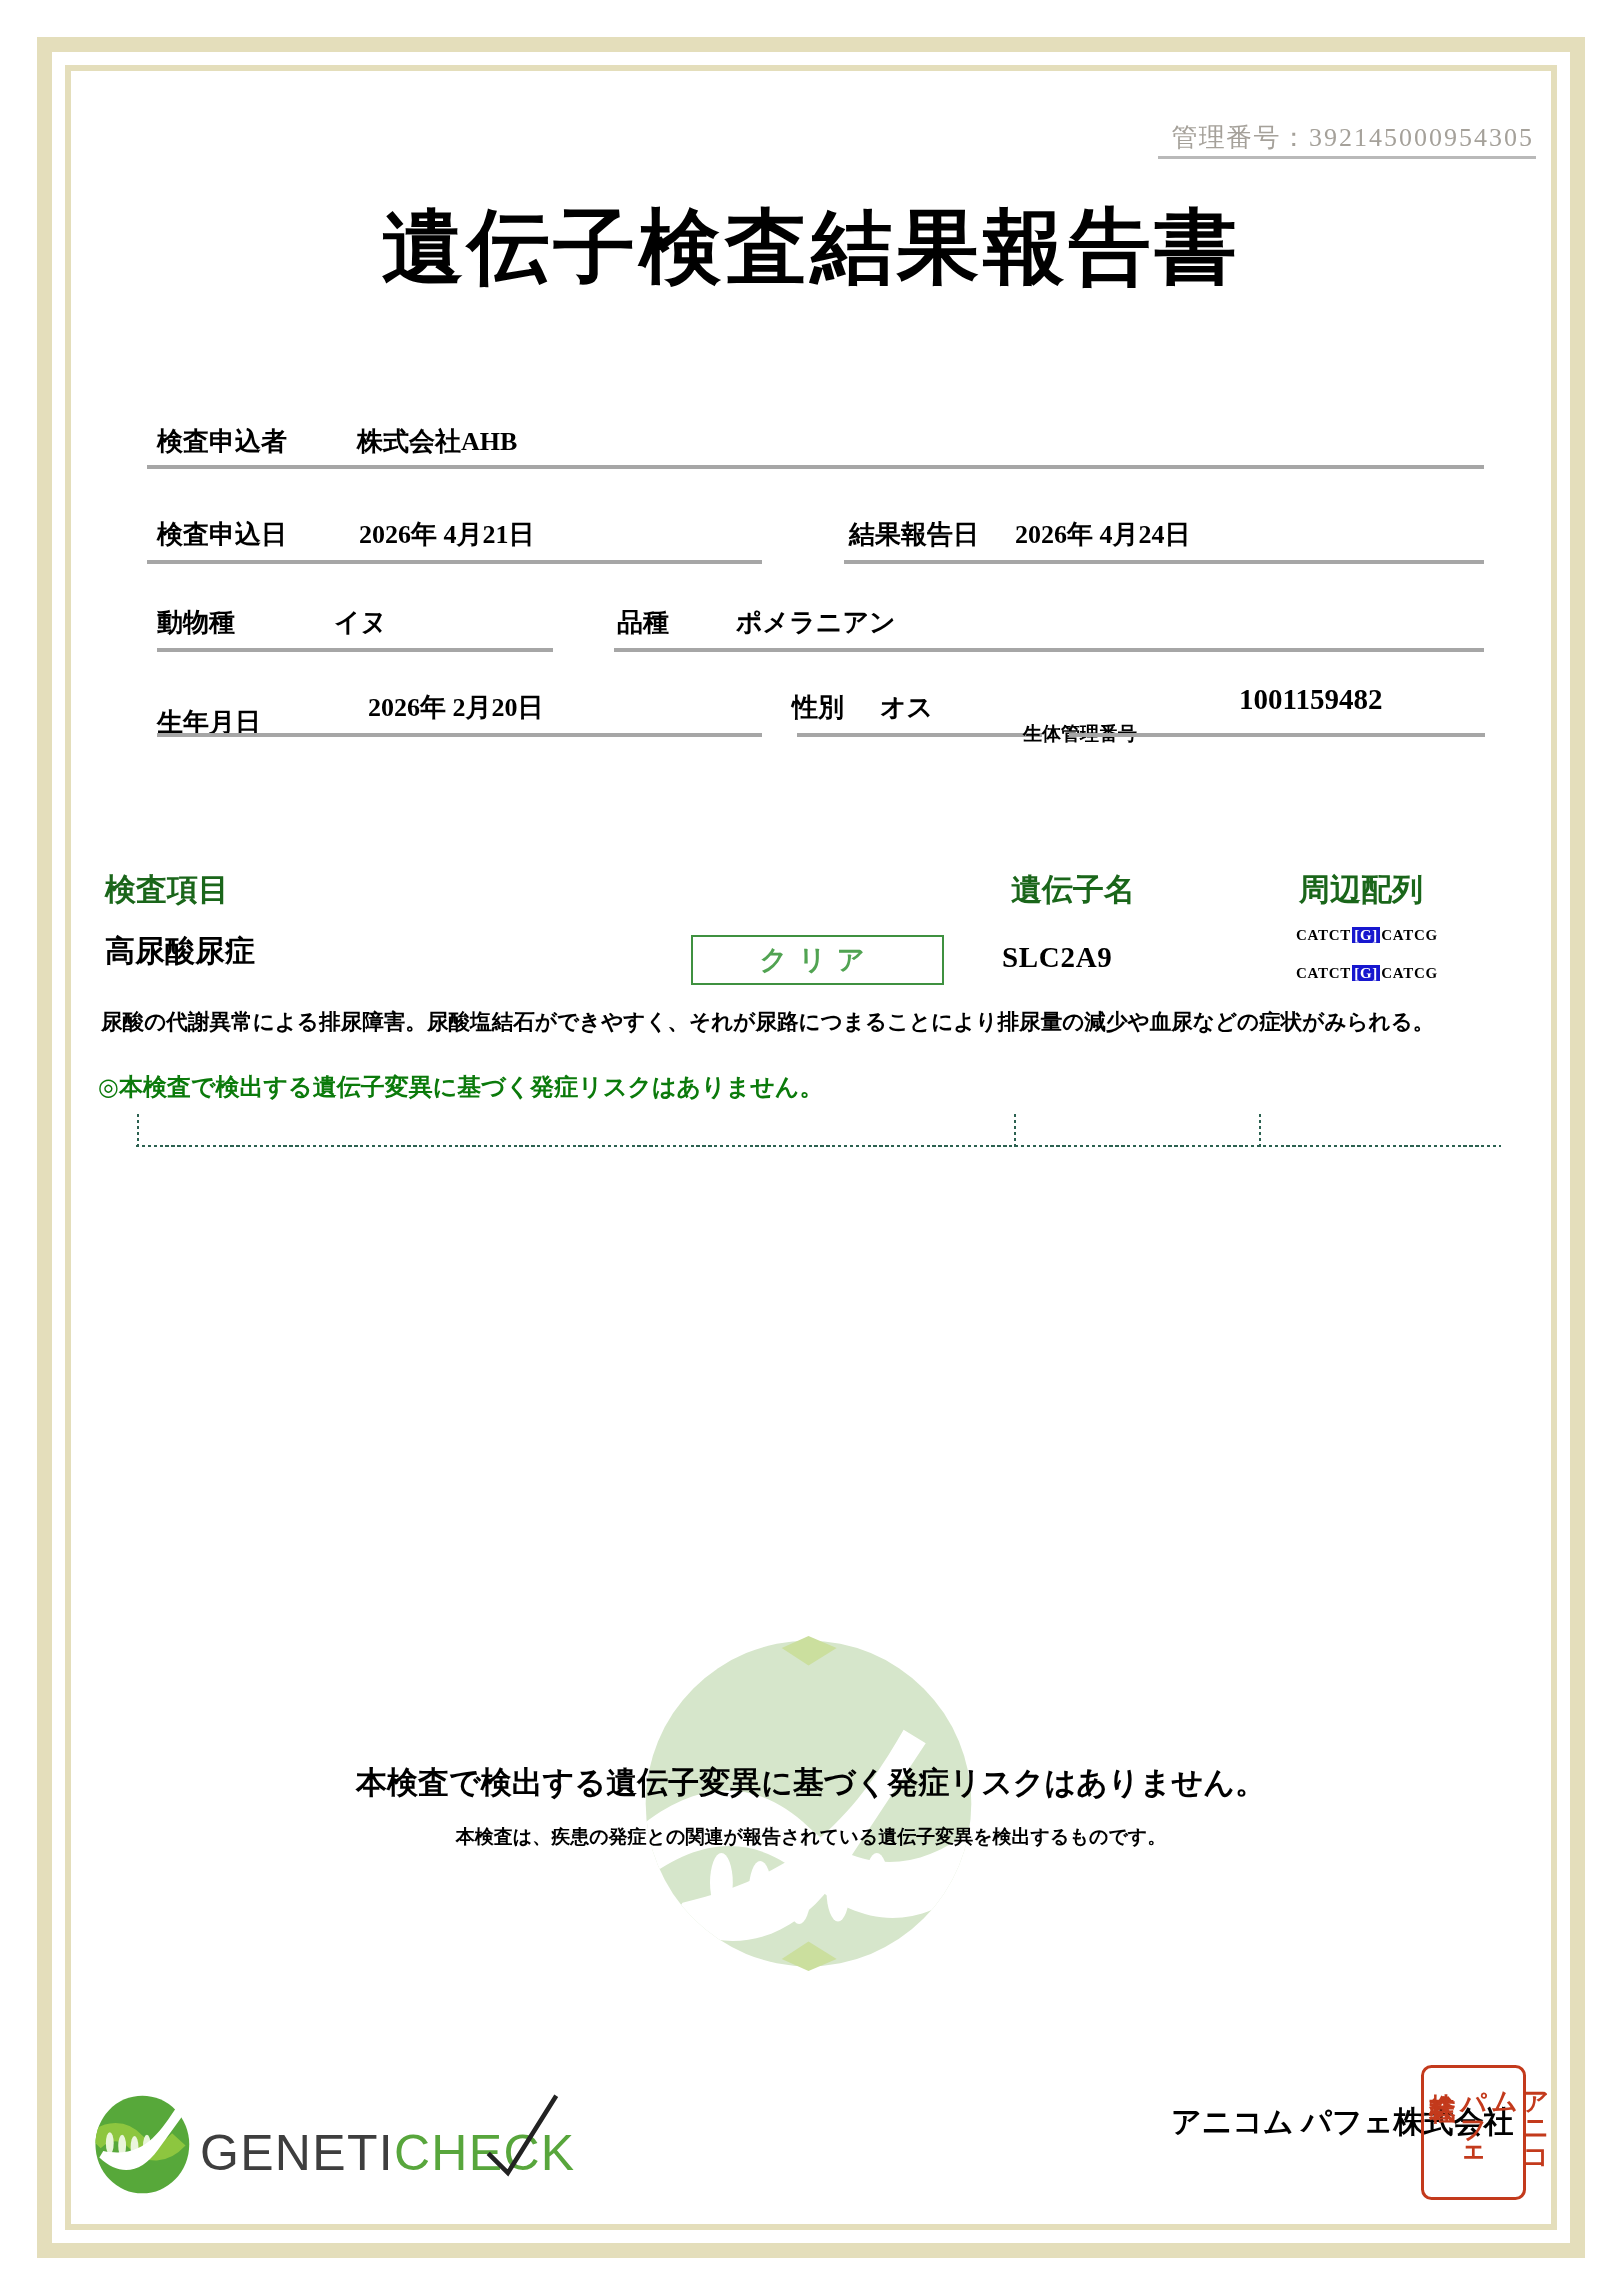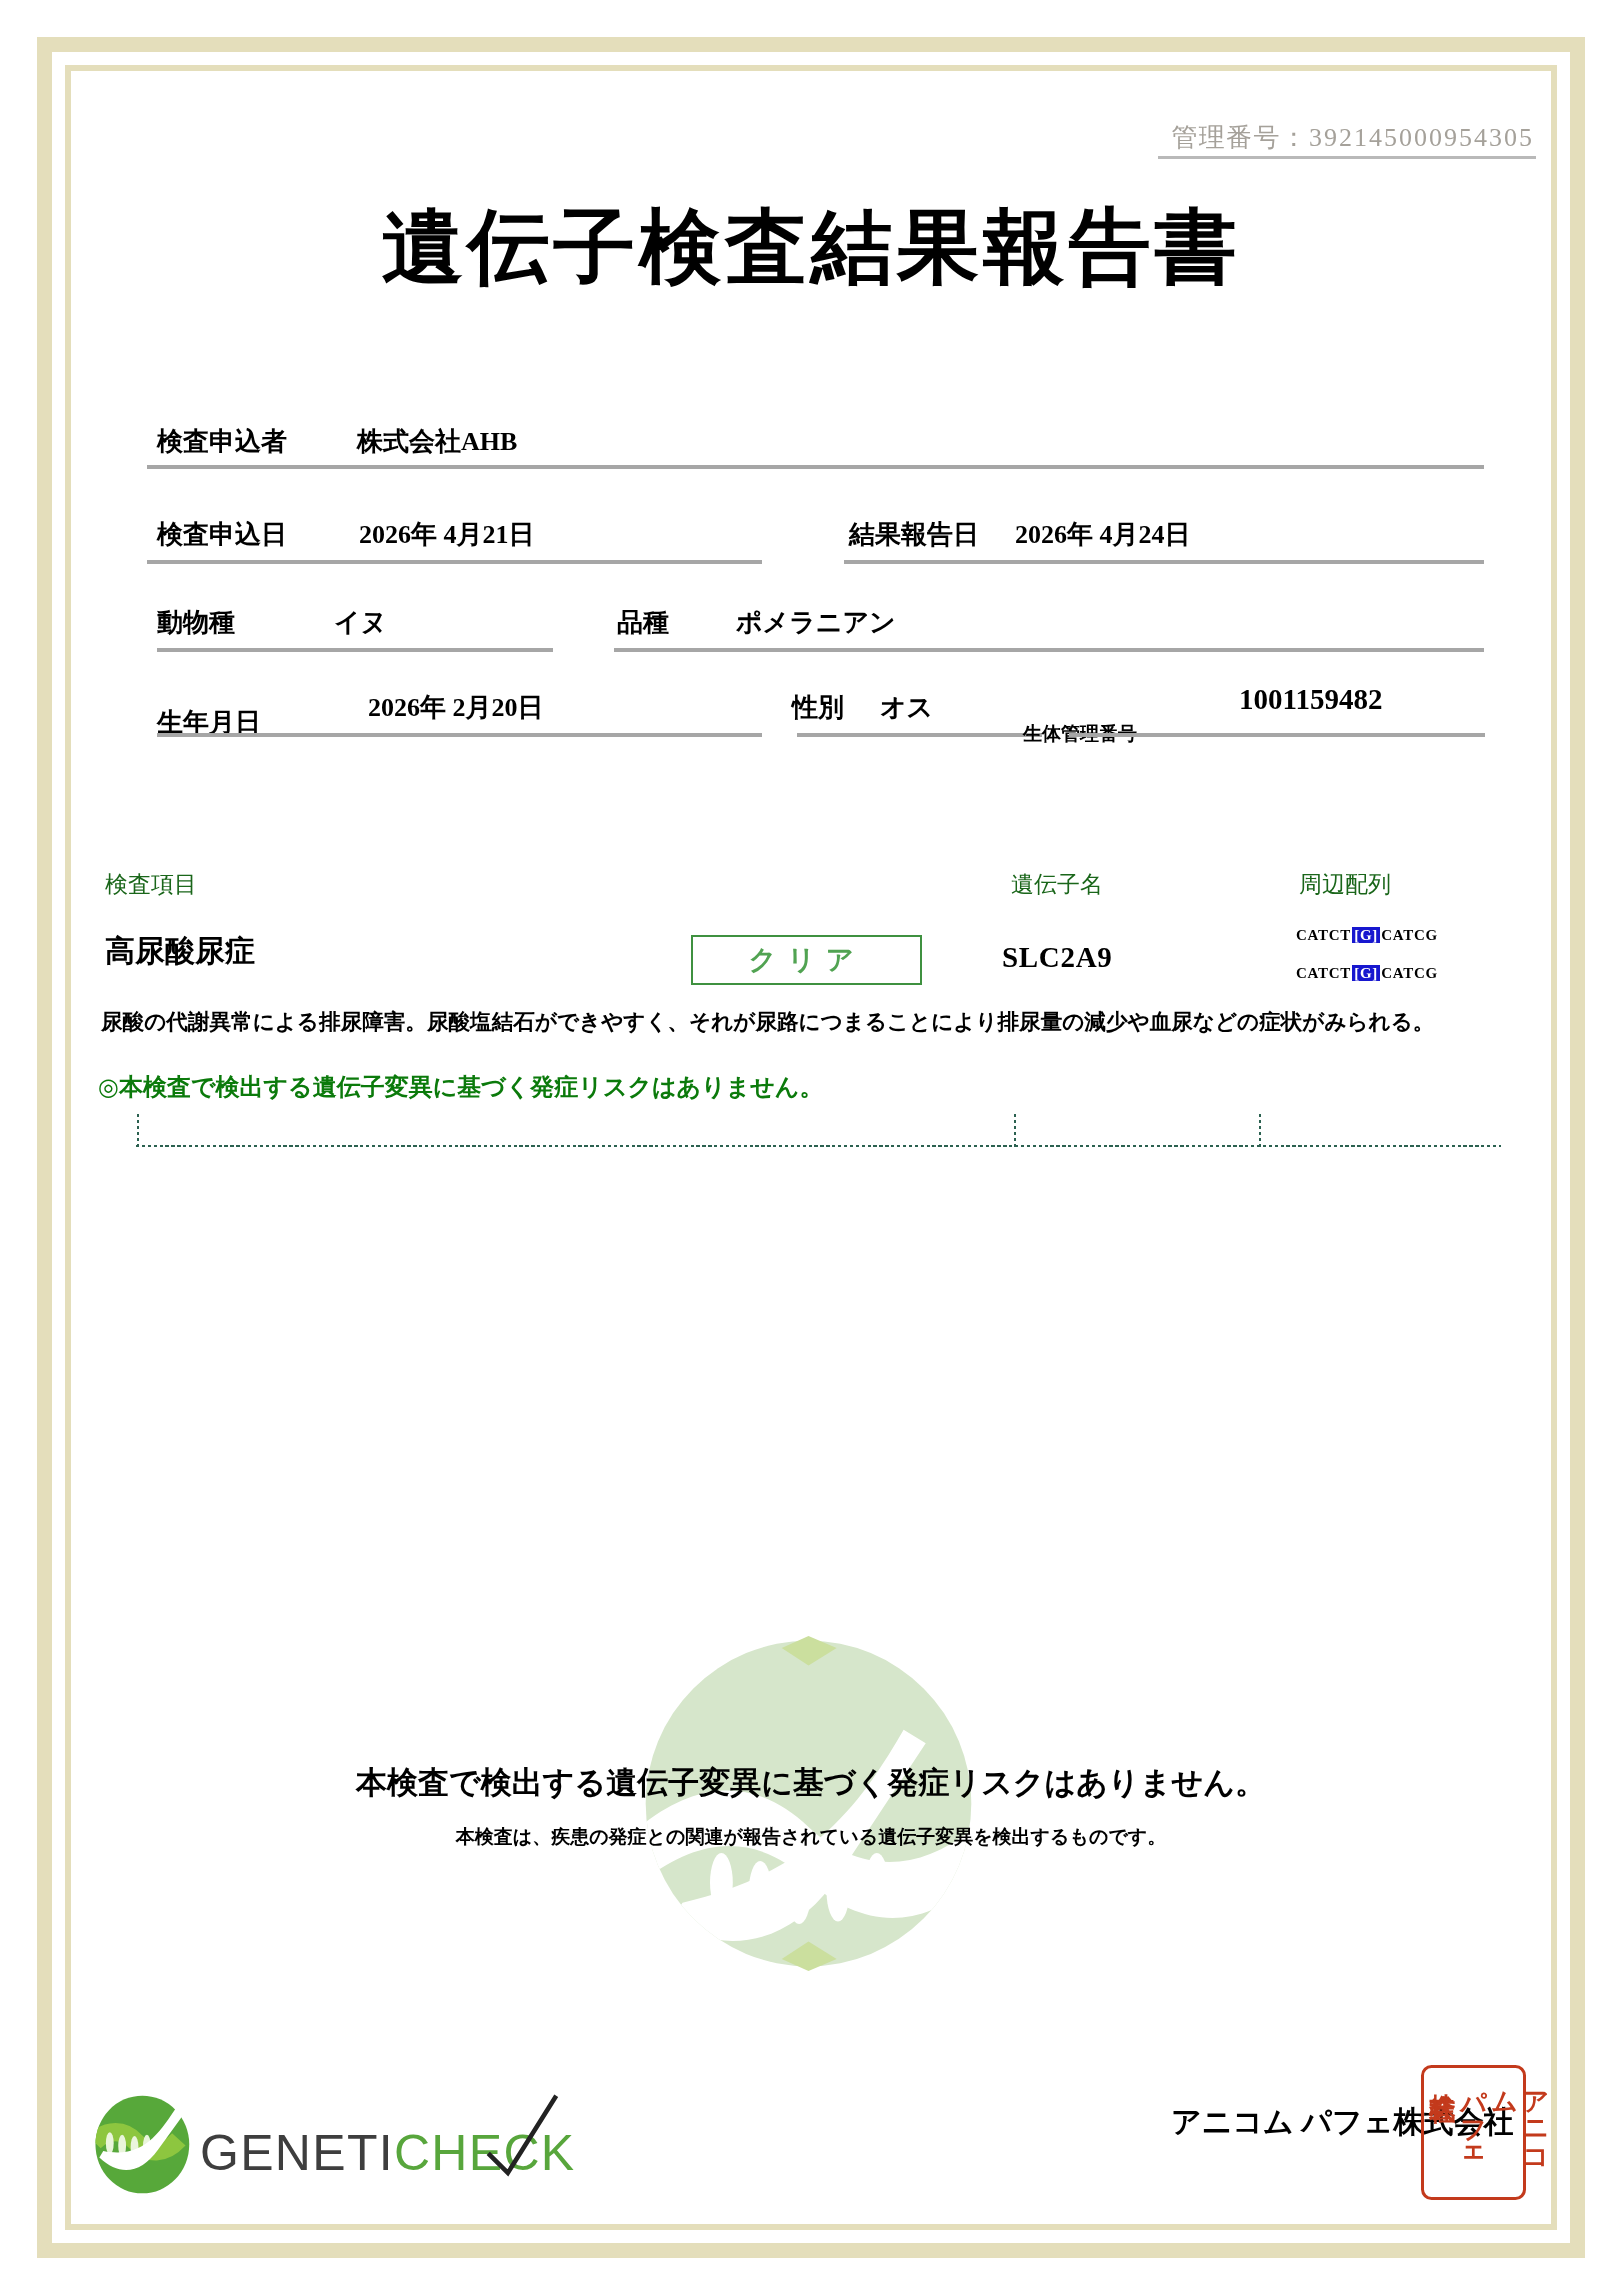--- a/index.html
+++ b/index.html
@@ -14,23 +14,23 @@
   .mgmt{position:absolute;top:120px;right:88px;font-size:26px;color:#a5a19a;letter-spacing:1.3px;white-space:nowrap;}
   .mgmt .num{margin-left:1px;letter-spacing:2px;}
   .mgmt-line{position:absolute;top:156px;left:1158px;width:378px;height:3.3px;background:#b9b9b9;}
   
   .title{position:absolute;top:203px;left:0;width:100%;margin:0;text-align:center;
          font-size:82px;font-weight:bold;letter-spacing:3.9px;line-height:1.1;}
   
   .fld{position:absolute;font-size:26px;font-weight:bold;white-space:nowrap;}
   .u{position:absolute;height:3.9px;background:#a6a6a6;}
   
-  .ghead{position:absolute;font-size:23px;font-weight:normal;color:#1a661a;white-space:nowrap;}
+  .ghead{position:absolute;font-size:31px;font-weight:bold;color:#1a661a;white-space:nowrap;}
   .disease{position:absolute;left:105px;top:931px;font-size:30px;font-weight:bold;}
-  .status-box{position:absolute;left:691px;top:935px;width:231px;height:50px;
+  .status-box{position:absolute;left:691px;top:935px;width:253px;height:50px;
               border:2px solid #3f9140;box-sizing:border-box;text-align:center;}
   .status-box span{display:inline-block;line-height:46px;font-size:27.5px;color:#51a352;
                    letter-spacing:10.5px;font-weight:bold;}
   .gene{position:absolute;left:1002px;top:941px;font-size:29px;font-weight:bold;letter-spacing:0.7px;}
   .seq{position:absolute;left:1296px;font-size:15px;font-weight:bold;letter-spacing:0.7px;white-space:nowrap;}
   .seq .var{background:#1717cf;color:#ffffff;padding:0 2px;margin:0 1.3px;}
   .desc{position:absolute;left:101px;top:1008px;width:1355px;font-size:21.6px;font-weight:bold;line-height:1.3;}
   .risk{position:absolute;left:98px;top:1071px;font-size:24px;font-weight:bold;color:#0b7a0b;white-space:nowrap;}
   
   .dash-h{position:absolute;left:136px;top:1145px;width:1365px;height:2px;

